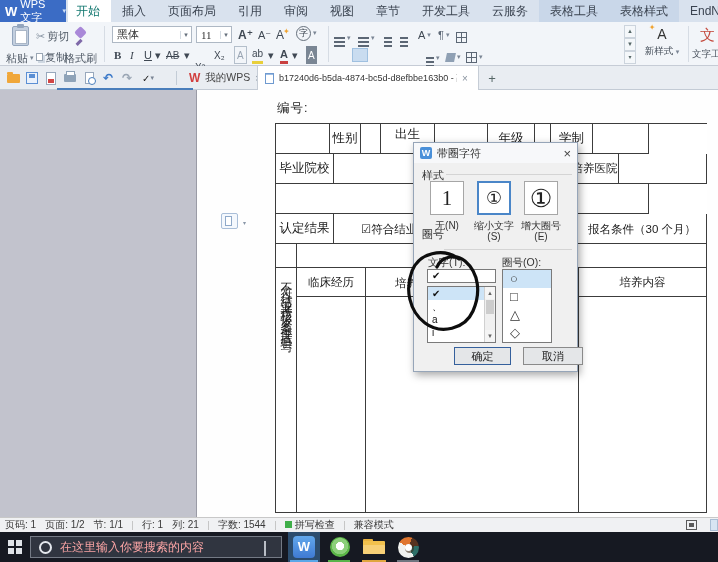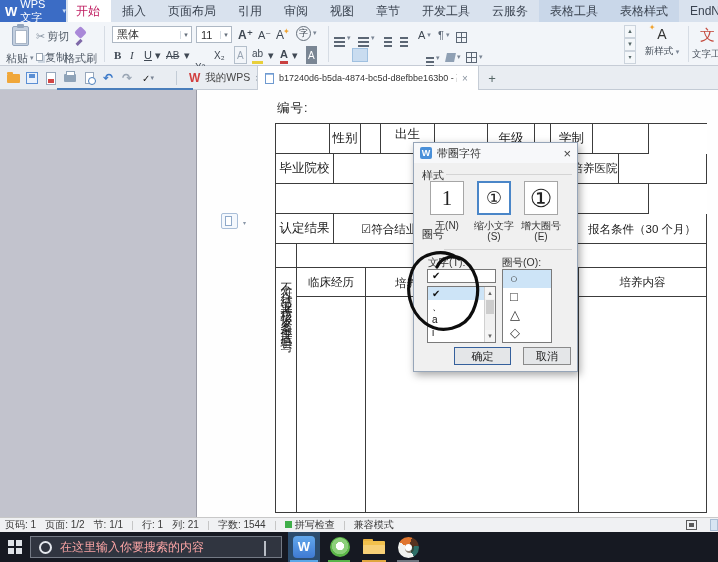--- a/index.html
+++ b/index.html
@@ -7,21 +7,21 @@
   body { position:relative; font-family:"Liberation Sans","DejaVu Sans",sans-serif; background:#c2c3cd; font-size:12px; color:#333; }
 
   
   .titlebar { position:absolute; left:0; top:0; width:718px; height:22px; background:#d9e2ee; }
   .logo { position:absolute; left:0; top:0; width:66px; height:22px; background:#3b6cc5; color:#fff;
           display:flex; align-items:center; padding-left:5px; font-size:11px; }
   .logo .w { font-weight:bold; font-size:13px; margin-right:3px; }
   .logo .dd { font-size:7px; margin-left:4px; color:#cfe0f7; }
   .menu-tabs { position:absolute; left:68px; top:0; height:22px; display:flex; }
   .menu-tab { padding:0 11px; line-height:22px; font-size:12px; color:#3a4350; white-space:nowrap; }
-  .menu-tab.active { background:#fff; color:#be185d;padding-left:8px; }
+  .menu-tab.active { background:#fff; color:#0f766e;padding-left:8px; }
   .menu-tab.ctx { background:#c9d7e9; }
 
   
   .ribbon { position:absolute; left:0; top:22px; width:718px; height:44px; background:#f2f5f9; border-bottom:1px solid #c6ccd6; }
   .rsep { position:absolute; top:4px; width:1px; height:36px; background:#d6dce4; }
   .icbtn { position:absolute; display:flex; align-items:center; gap:2px; height:16px; font-size:11px; color:#505a66; }
   .dd7 { font-size:7px; color:#7a8594; }
   
   .clipboard-ic { position:absolute; left:12px; top:4px; width:17px; height:20px; background:#c3cfdf; border:1px solid #93a5bd; border-radius:2px; }
   .clipboard-ic:before { content:""; position:absolute; left:4px; top:-3px; width:7px; height:4px; background:#93a5bd; border-radius:1px; }
@@ -116,21 +116,21 @@
   .dlg-list .it.hl { background:#cde4f7; }
   .scroll { position:absolute; right:0; top:0; width:11px; height:100%; background:#f0f0f0; border-left:1px solid #d0d0d0; }
   .scroll .sb { position:absolute; left:0; width:100%; height:12px; font-size:6px; color:#666; text-align:center; line-height:12px; background:#f5f5f5; }
   .scroll .sb.dn { bottom:0; }
   .scroll .thumb { position:absolute; left:1px; top:13px; width:8px; height:14px; background:#cdcdcd; }
   .ring-list { position:absolute; left:88px; top:126px; width:50px; height:74px; background:#fff; border:1px solid #7a7a7a; }
   .ring-list .it { height:18px; line-height:18px; font-size:13px; padding-left:7px; color:#333; }
   .ring-list .it.hl { background:#cde4f7; }
   .dlg-btn { position:absolute; top:204px; height:18px; background:#e4e6e8; font-size:11px; color:#222; text-align:center; line-height:16px; }
   .dlg-btn.ok { left:40px; width:57px; border:1.5px solid #35609c; }
-  .dlg-btn.cancel { left:109px; width:48px; border:1px solid #8a8a8a; }
+  .dlg-btn.cancel { left:109px; width:60px; border:1px solid #8a8a8a; }
   .hand-circle { position:absolute; left:403px; top:247px; z-index:20; }
 
   
   .statusbar { position:absolute; left:0; top:517px; width:718px; height:15px; background:#f0f1f3; border-top:1px solid #c8c8c8; display:flex; align-items:center; font-size:10px; color:#3a3a3a; padding-left:5px; }
   .st { margin-right:9px; white-space:nowrap; }
   .stsep { width:1px; height:9px; background:#c6c6c6; margin-right:9px; }
   .greensq { display:inline-block; width:7px; height:7px; background:#3fae49; margin-right:3px; }
   .fitw { position:absolute; right:21px; top:2px; width:11px; height:10px; border:1px solid #5a5a5a; background:linear-gradient(#5a5a5a,#5a5a5a) 50% 50%/5px 4px no-repeat; }
   .zoom-sliver { position:absolute; right:0; top:1px; width:8px; height:12px; background:#d7e4f2; border:1px solid #a8bdd4; }
 
@@ -201,21 +201,21 @@
   <span class="brush-ic"></span>
   <span class="icbtn" style="left:64px; top:28px;">
     <span>格式刷</span>
   </span>
   <div class="rsep" style="left:104px;"></div>
 
   <div class="combo" style="left:112px; top:4px; width:80px;">
     <span class="val">黑体</span>
     <span class="arr">▾</span>
   </div>
-  <div class="combo" style="left:196px; top:4px; width:36px;">
+  <div class="combo" style="left:196px; top:4px; width:36px;font-family:Liberation Serif, serif;">
     <span class="val">11</span>
     <span class="arr">▾</span>
   </div>
   <span class="icbtn" style="left:238px; top:5px; font-size:12px; font-weight:bold; color:#3f4853;">
     <span>A⁺</span>
   </span>
   <span class="icbtn" style="left:258px; top:5px; font-size:11px; color:#3f4853;">
     <span>A⁻</span>
   </span>
   <span class="icbtn" style="left:276px; top:5px; font-size:12px;">

